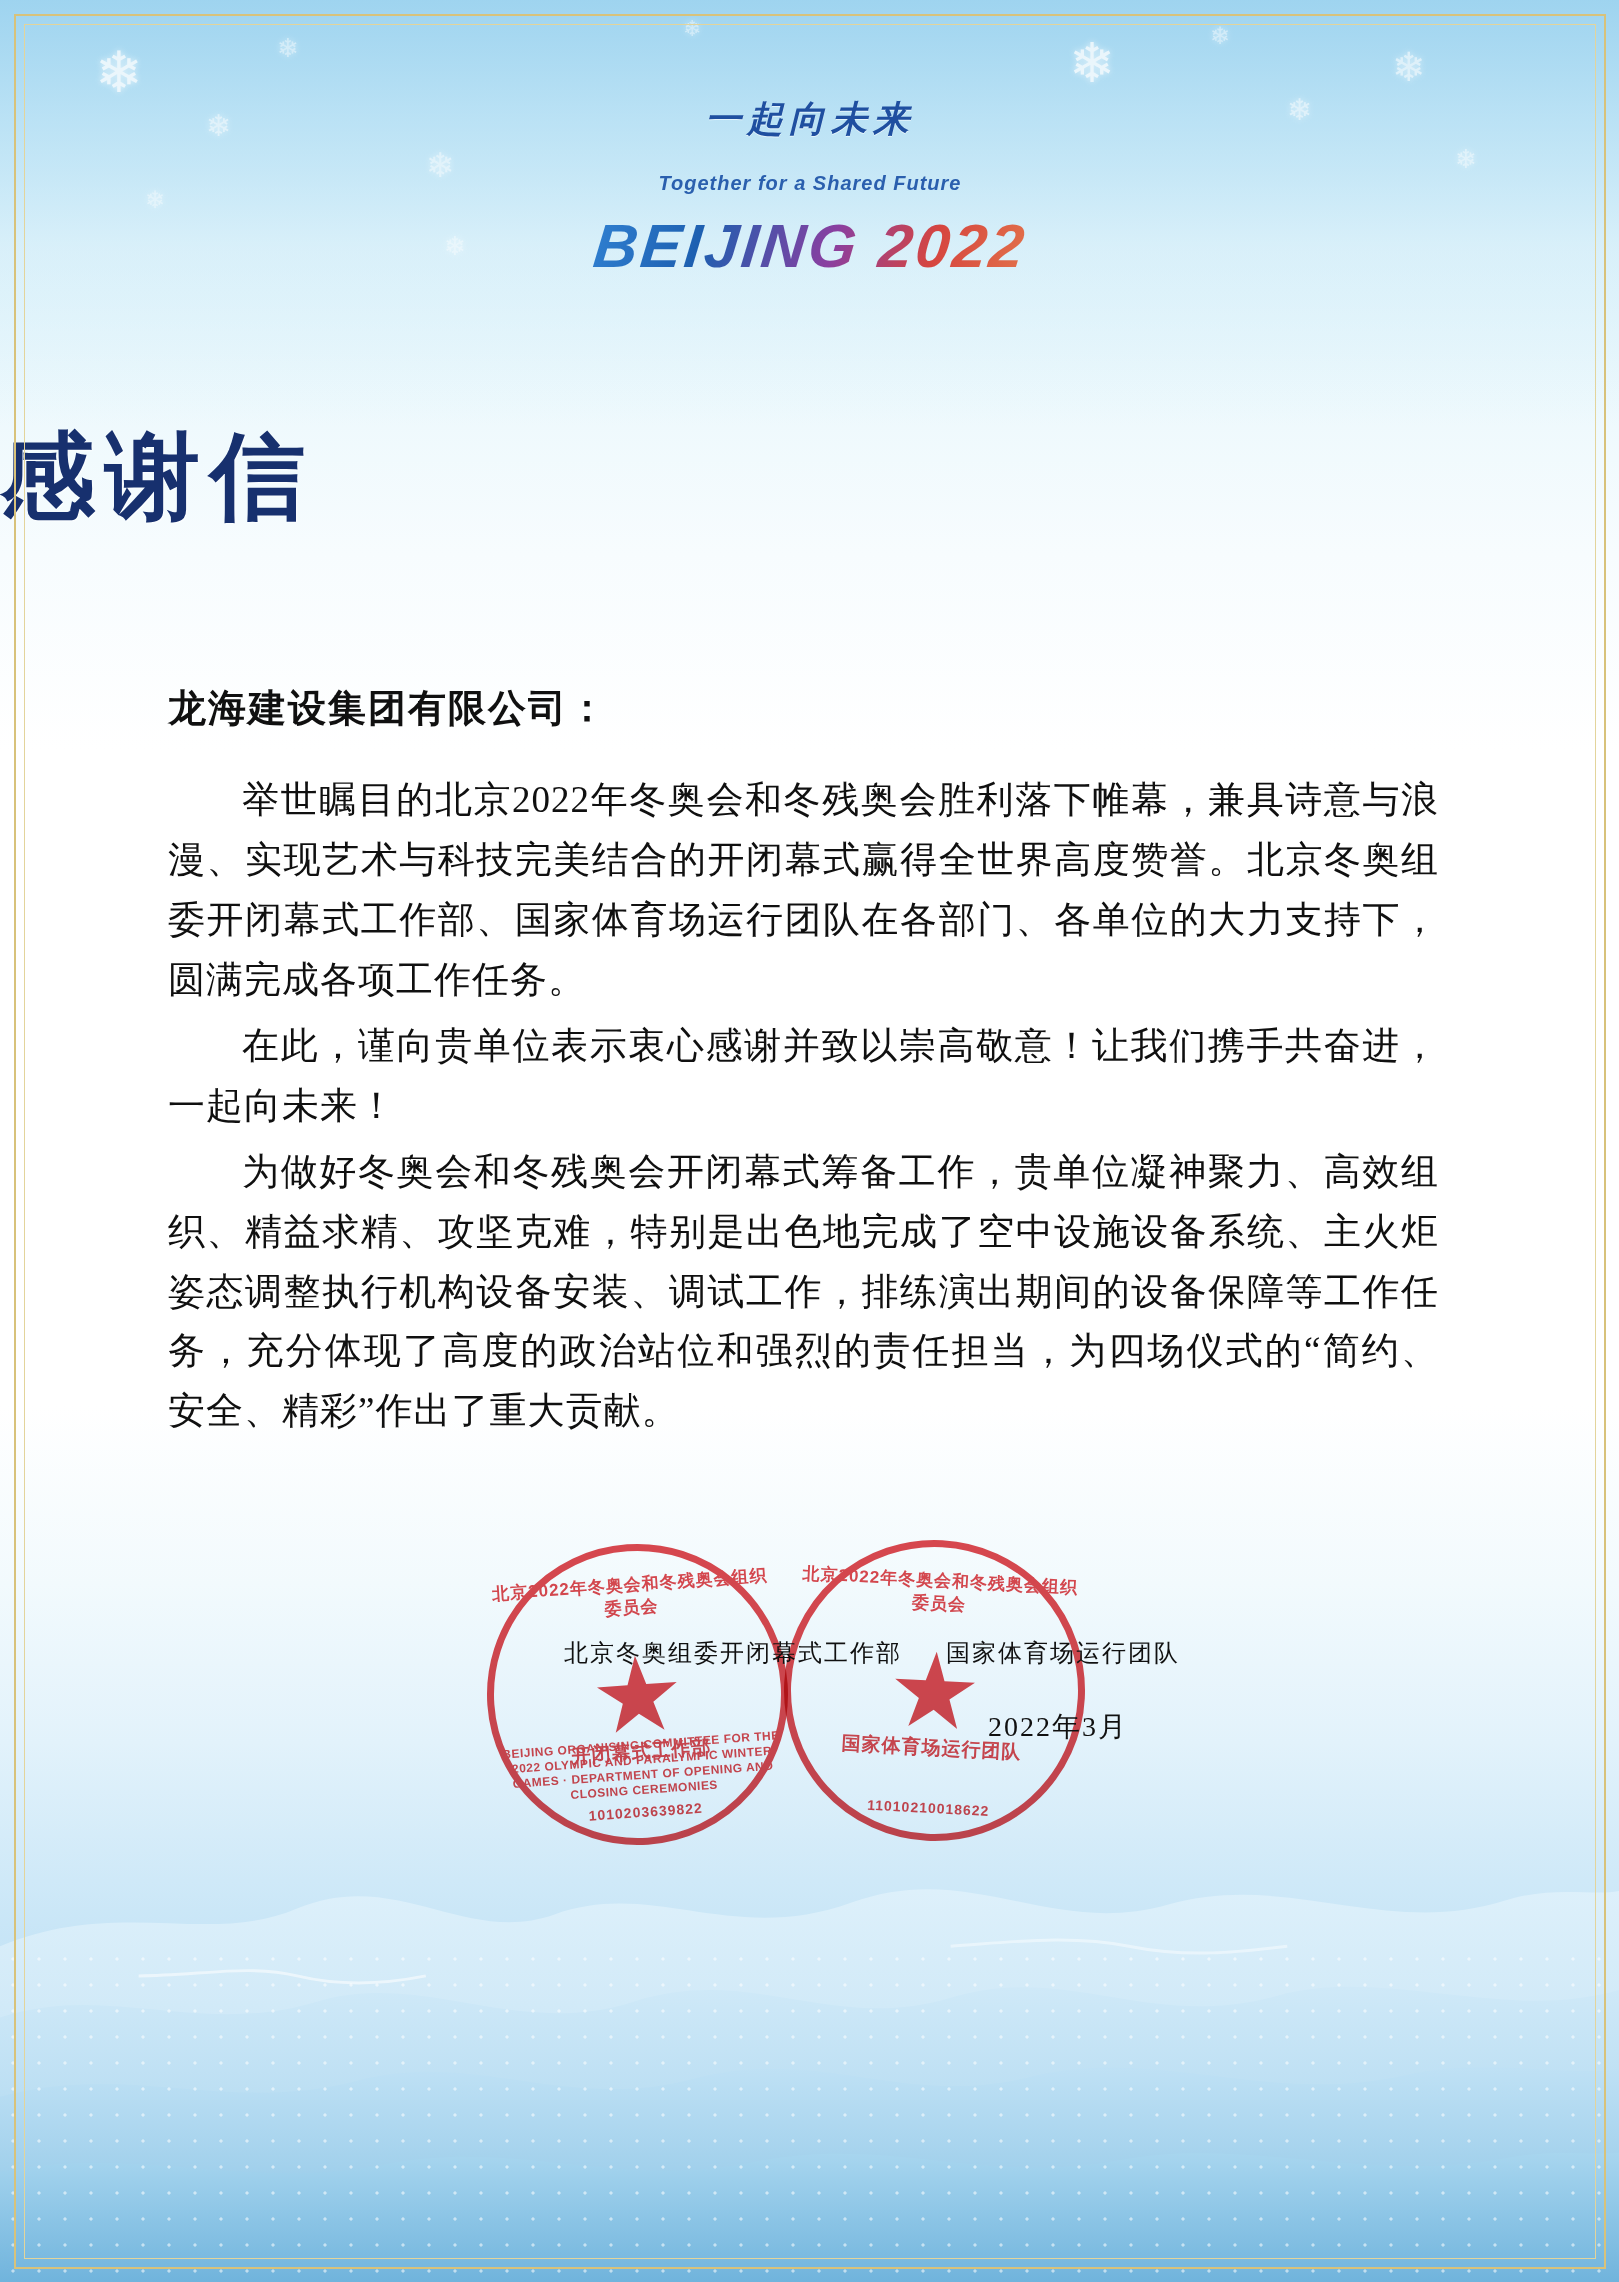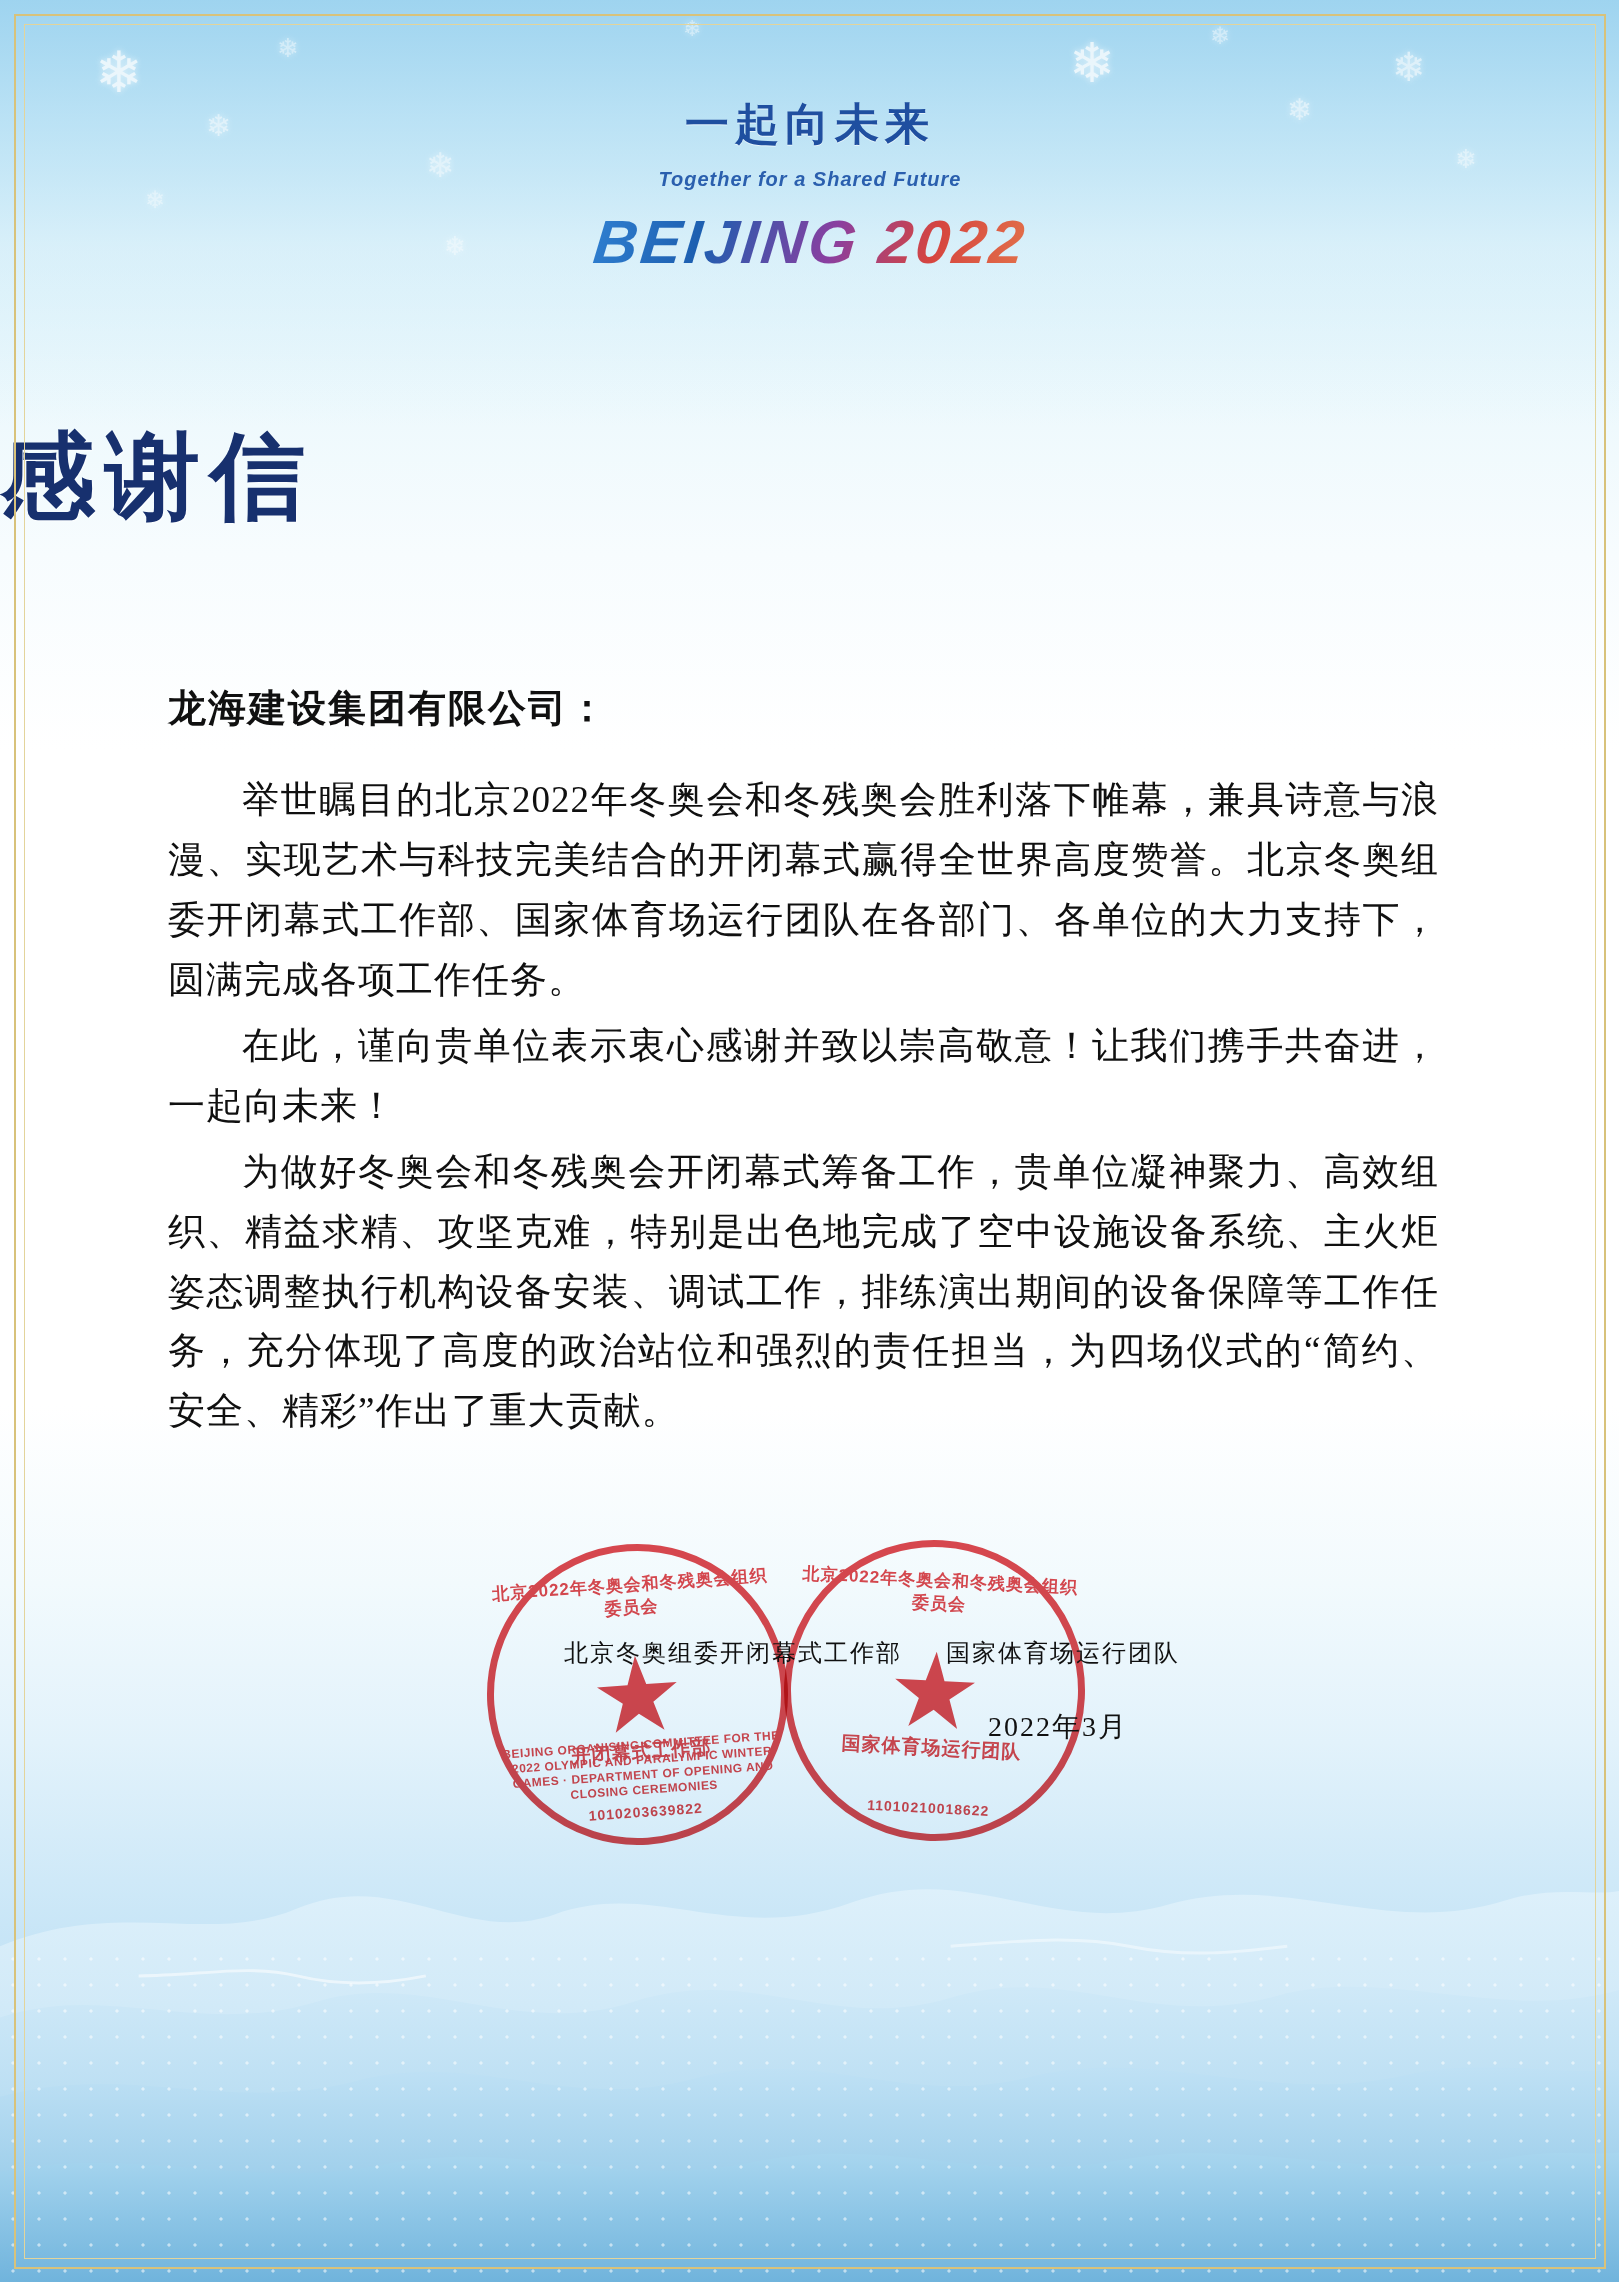--- a/index.html
+++ b/index.html
@@ -68,33 +68,34 @@
     position: absolute;
     top: 95px;
     left: 0;
     width: 100%;
     text-align: center;
     pointer-events: none;
   }
   .slogan-cn {
     font-family: "Liberation Sans", sans-serif;
     font-weight: bold;
-    font-size: 44px;
+    font-style: italic;
+    font-size: 36px;
     letter-spacing: 6px;
     color: #1f4fa0;
     text-shadow: 0 1px 0 rgba(255,255,255,.6);
   }
   .slogan-en {
     font-family: "Liberation Sans", sans-serif;
     font-style: italic;
     font-weight: bold;
     font-size: 20px;
     letter-spacing: 1px;
     color: #2a5fae;
-    margin-top: 14px;
+    margin-top: 28px;
   }
   .wordmark {
     margin-top: 16px;
     font-family: "Liberation Sans", sans-serif;
     font-style: italic;
     font-weight: bold;
     font-size: 61px;
     letter-spacing: 3px;
     background: linear-gradient(100deg, #2f7fd0 0%, #1d5fb0 25%, #8a3fa0 55%, #d6453f 78%, #e2714a 100%);
     -webkit-background-clip: text;

